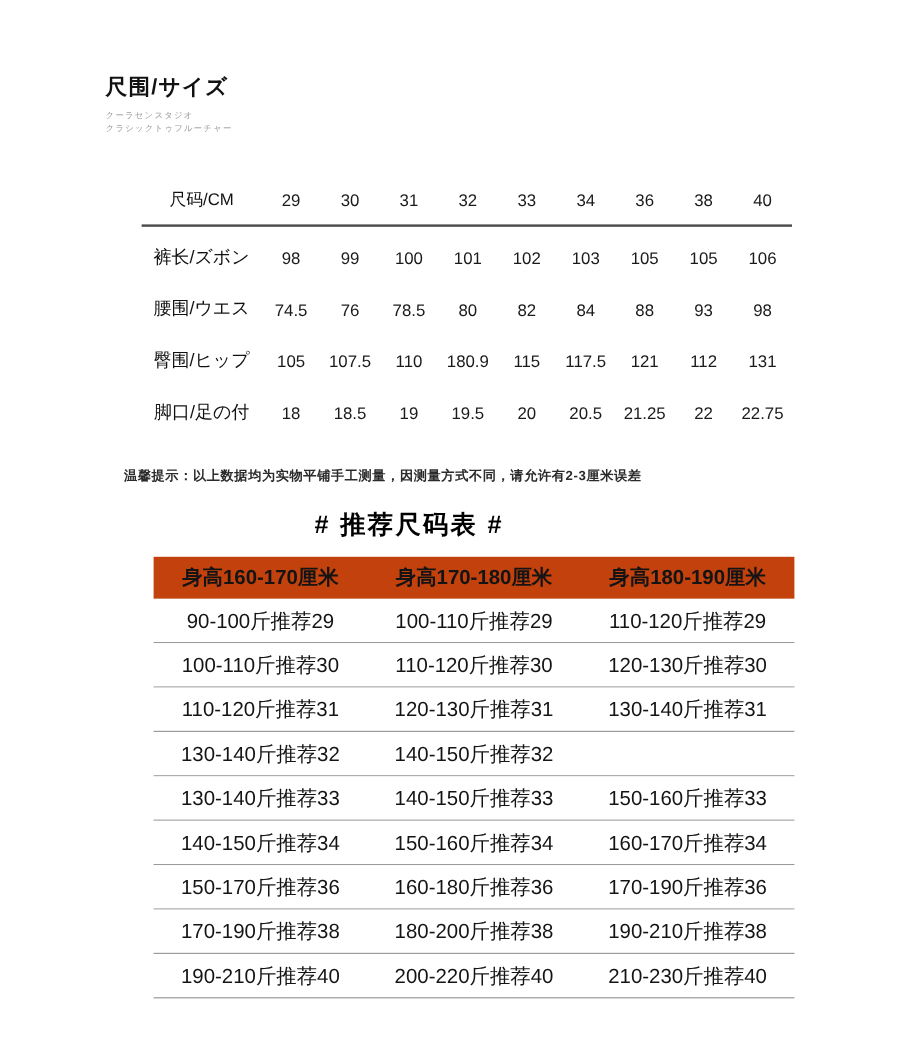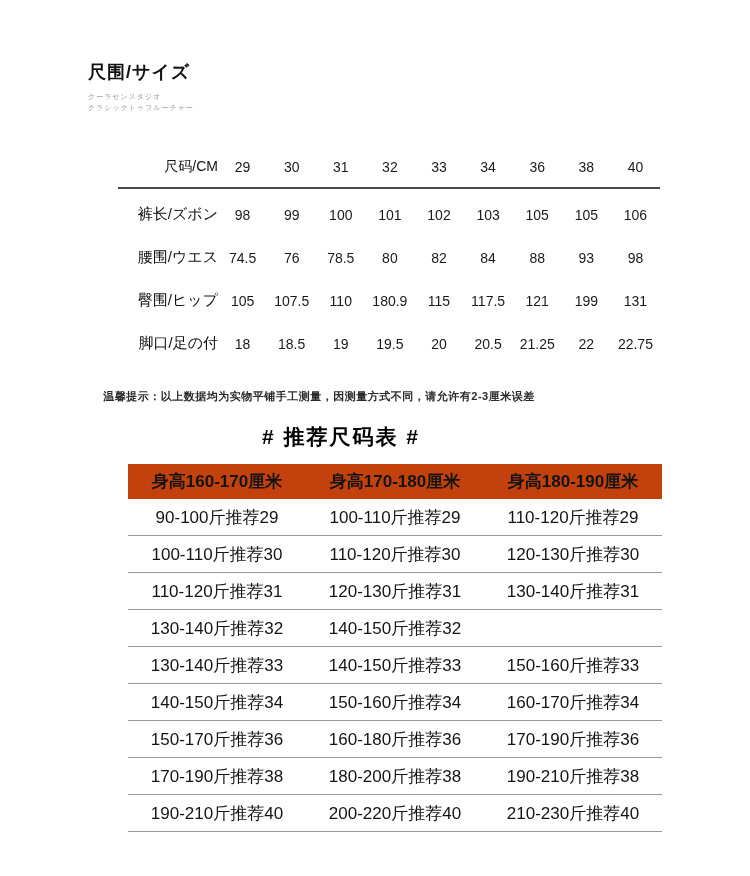--- a/index.html
+++ b/index.html
@@ -9,21 +9,21 @@
   
   .brand{position:absolute;left:88px;top:60px;}
   .brand-title{font-size:18px;font-weight:bold;color:#111;letter-spacing:1px;}
   .brand-sub{margin-top:7px;font-size:7px;color:#9a9a9a;line-height:1.6;letter-spacing:1px;}
 
   
   .size-table{position:absolute;left:118px;top:158px;width:542px;}
   .st-grid{display:grid;grid-template-columns:100px repeat(9,1fr);align-items:center;}
   .st-header{padding-bottom:11px;border-bottom:2px solid #4a4a4a;}
   .st-cell{font-size:14px;color:#1a1a1a;text-align:center;white-space:nowrap;}
-  .st-label{text-align:right;font-size:15px;color:#111;}
+  .st-label{text-align:center;font-size:15px;color:#111;}
   .st-head-label{font-size:14px;}
   .st-body .st-row{height:43px;}
   .st-body{padding-top:4px;}
 
   
   .note{position:absolute;top:389px;left:0;width:638px;text-align:center;
         font-size:11px;font-weight:bold;color:#2b2b2b;letter-spacing:0.5px;}
 
   
   .rec-title{position:absolute;top:423px;left:0;width:682px;margin:0;text-align:center;
@@ -89,21 +89,21 @@
         </div>
         <div class="st-grid st-row">
           <div class="st-cell st-label">臀围/ヒップ</div>
           <div class="st-cell st-num">105</div>
           <div class="st-cell st-num">107.5</div>
           <div class="st-cell st-num">110</div>
           <div class="st-cell st-num">180.9</div>
           <div class="st-cell st-num">115</div>
           <div class="st-cell st-num">117.5</div>
           <div class="st-cell st-num">121</div>
-          <div class="st-cell st-num">199</div>
+          <div class="st-cell st-num">112</div>
           <div class="st-cell st-num">131</div>
         </div>
         <div class="st-grid st-row">
           <div class="st-cell st-label">脚口/足の付</div>
           <div class="st-cell st-num">18</div>
           <div class="st-cell st-num">18.5</div>
           <div class="st-cell st-num">19</div>
           <div class="st-cell st-num">19.5</div>
           <div class="st-cell st-num">20</div>
           <div class="st-cell st-num">20.5</div>

